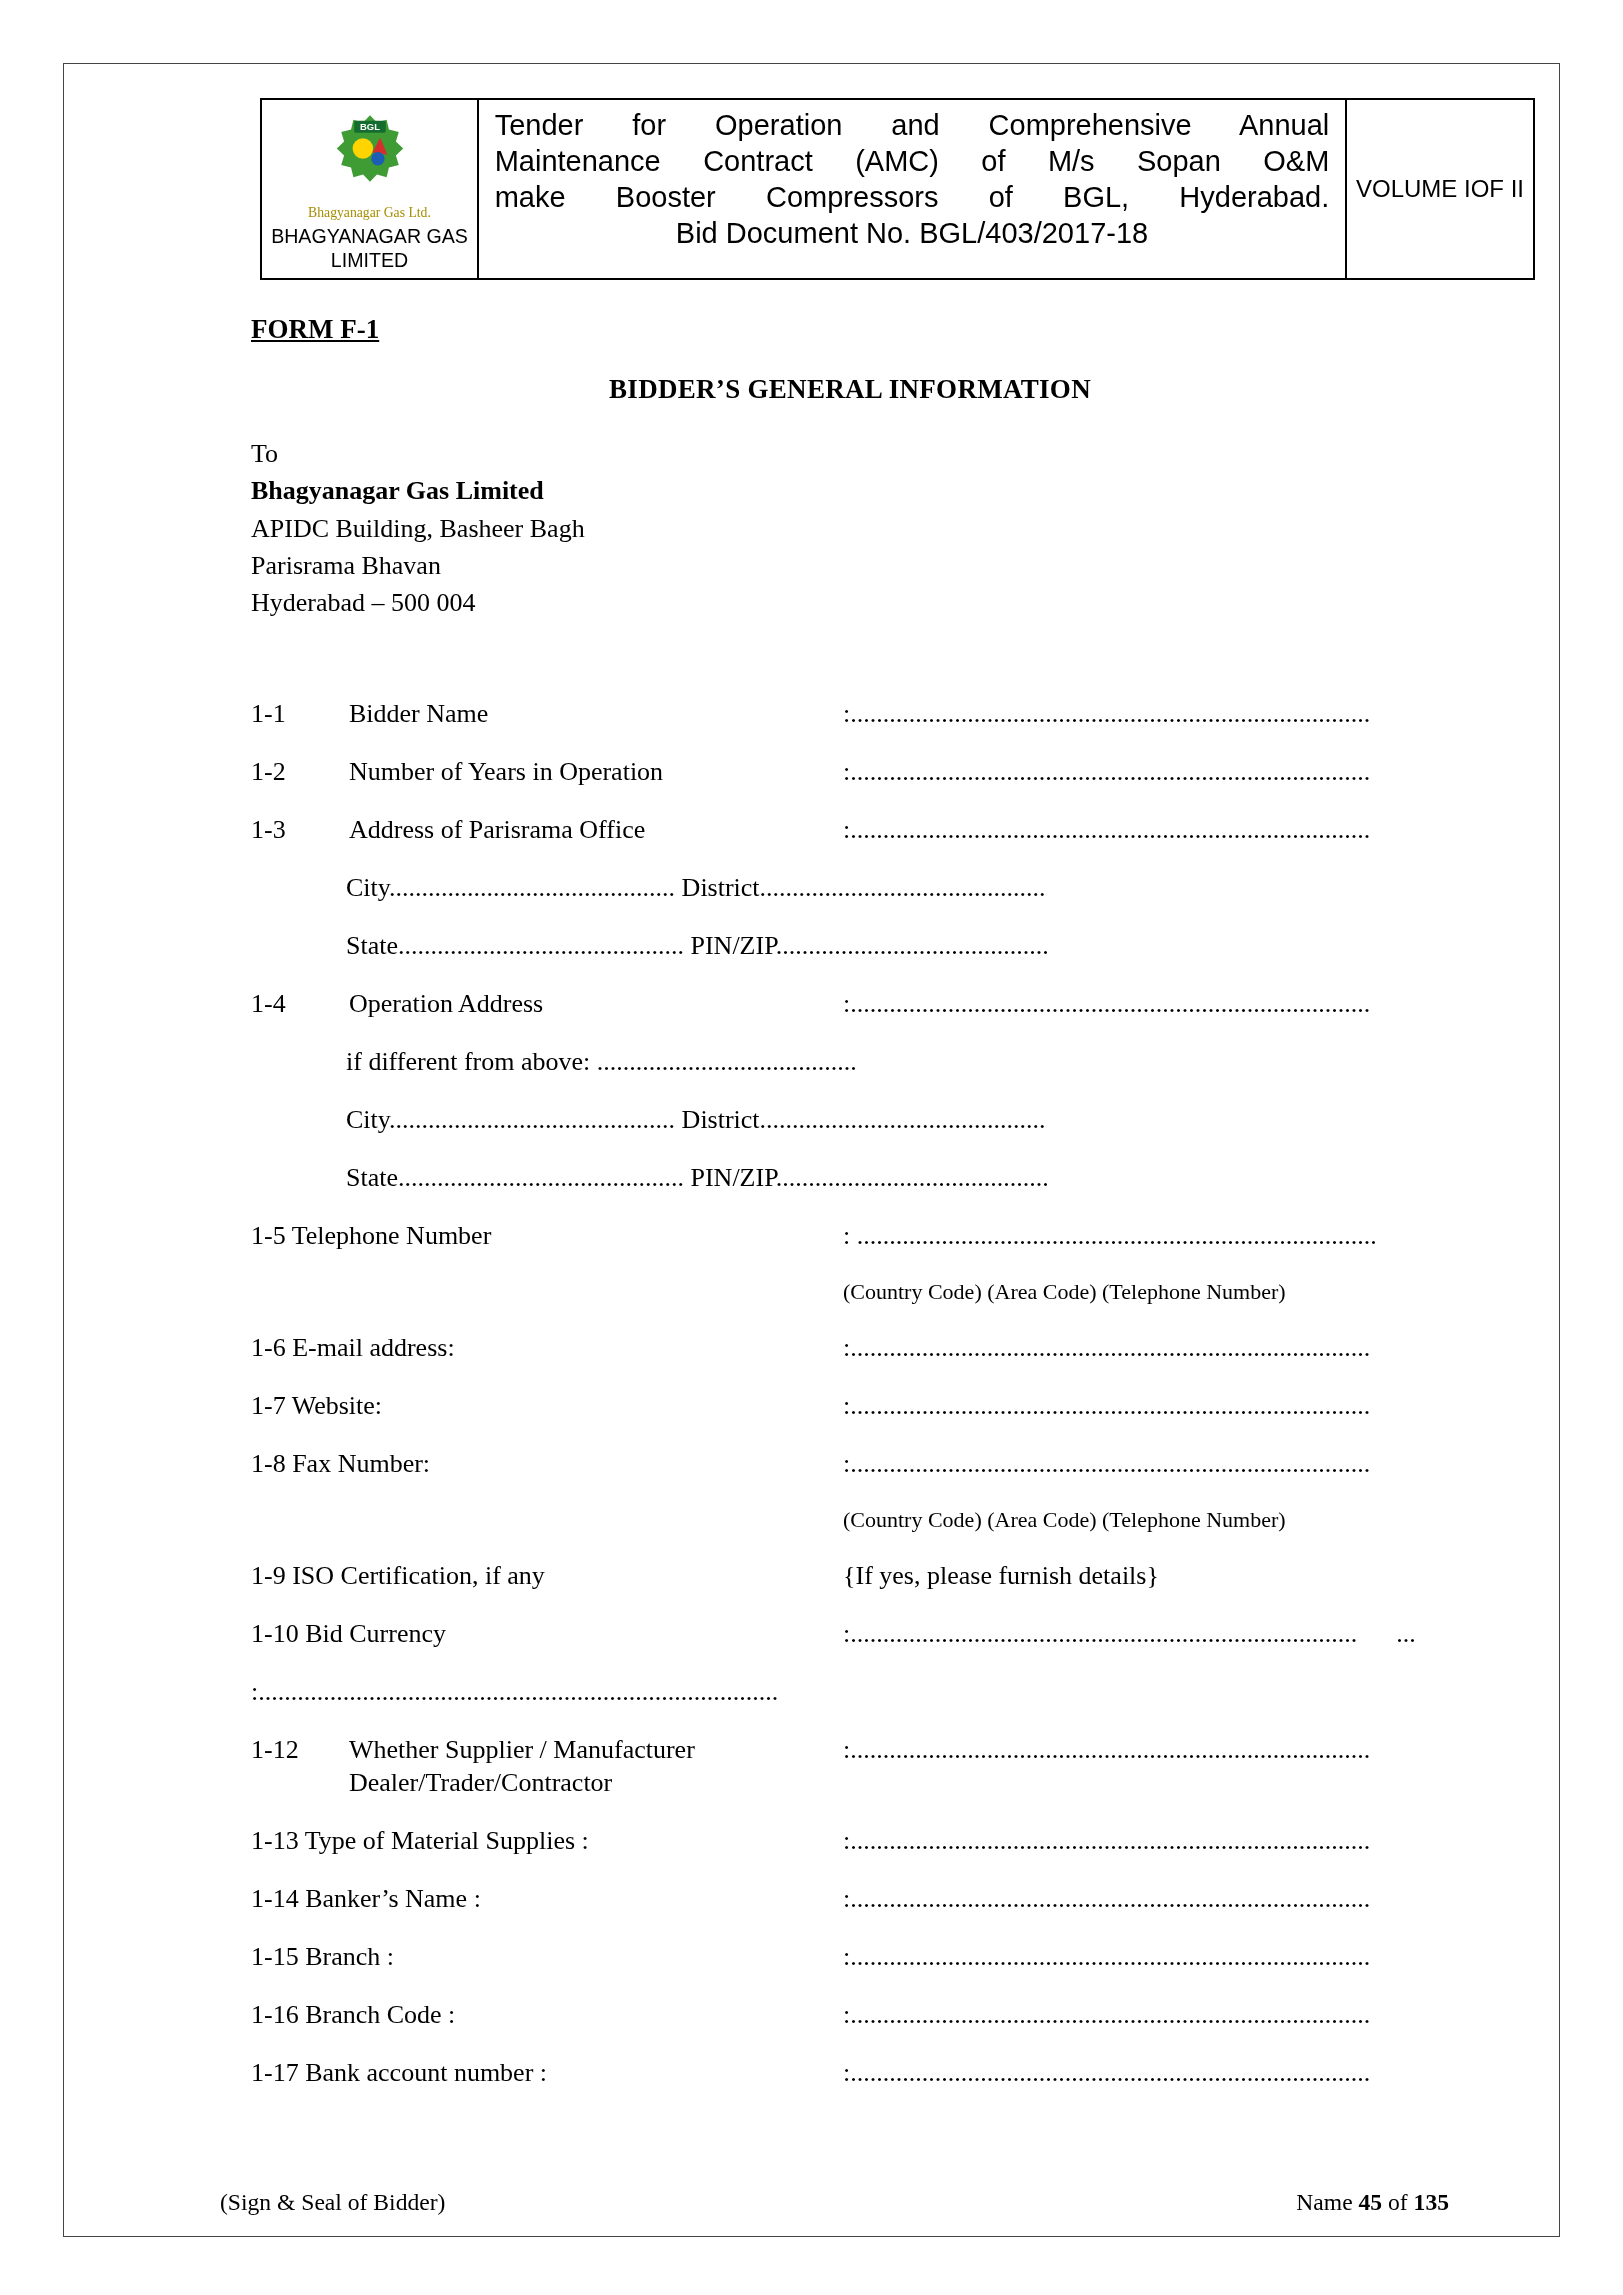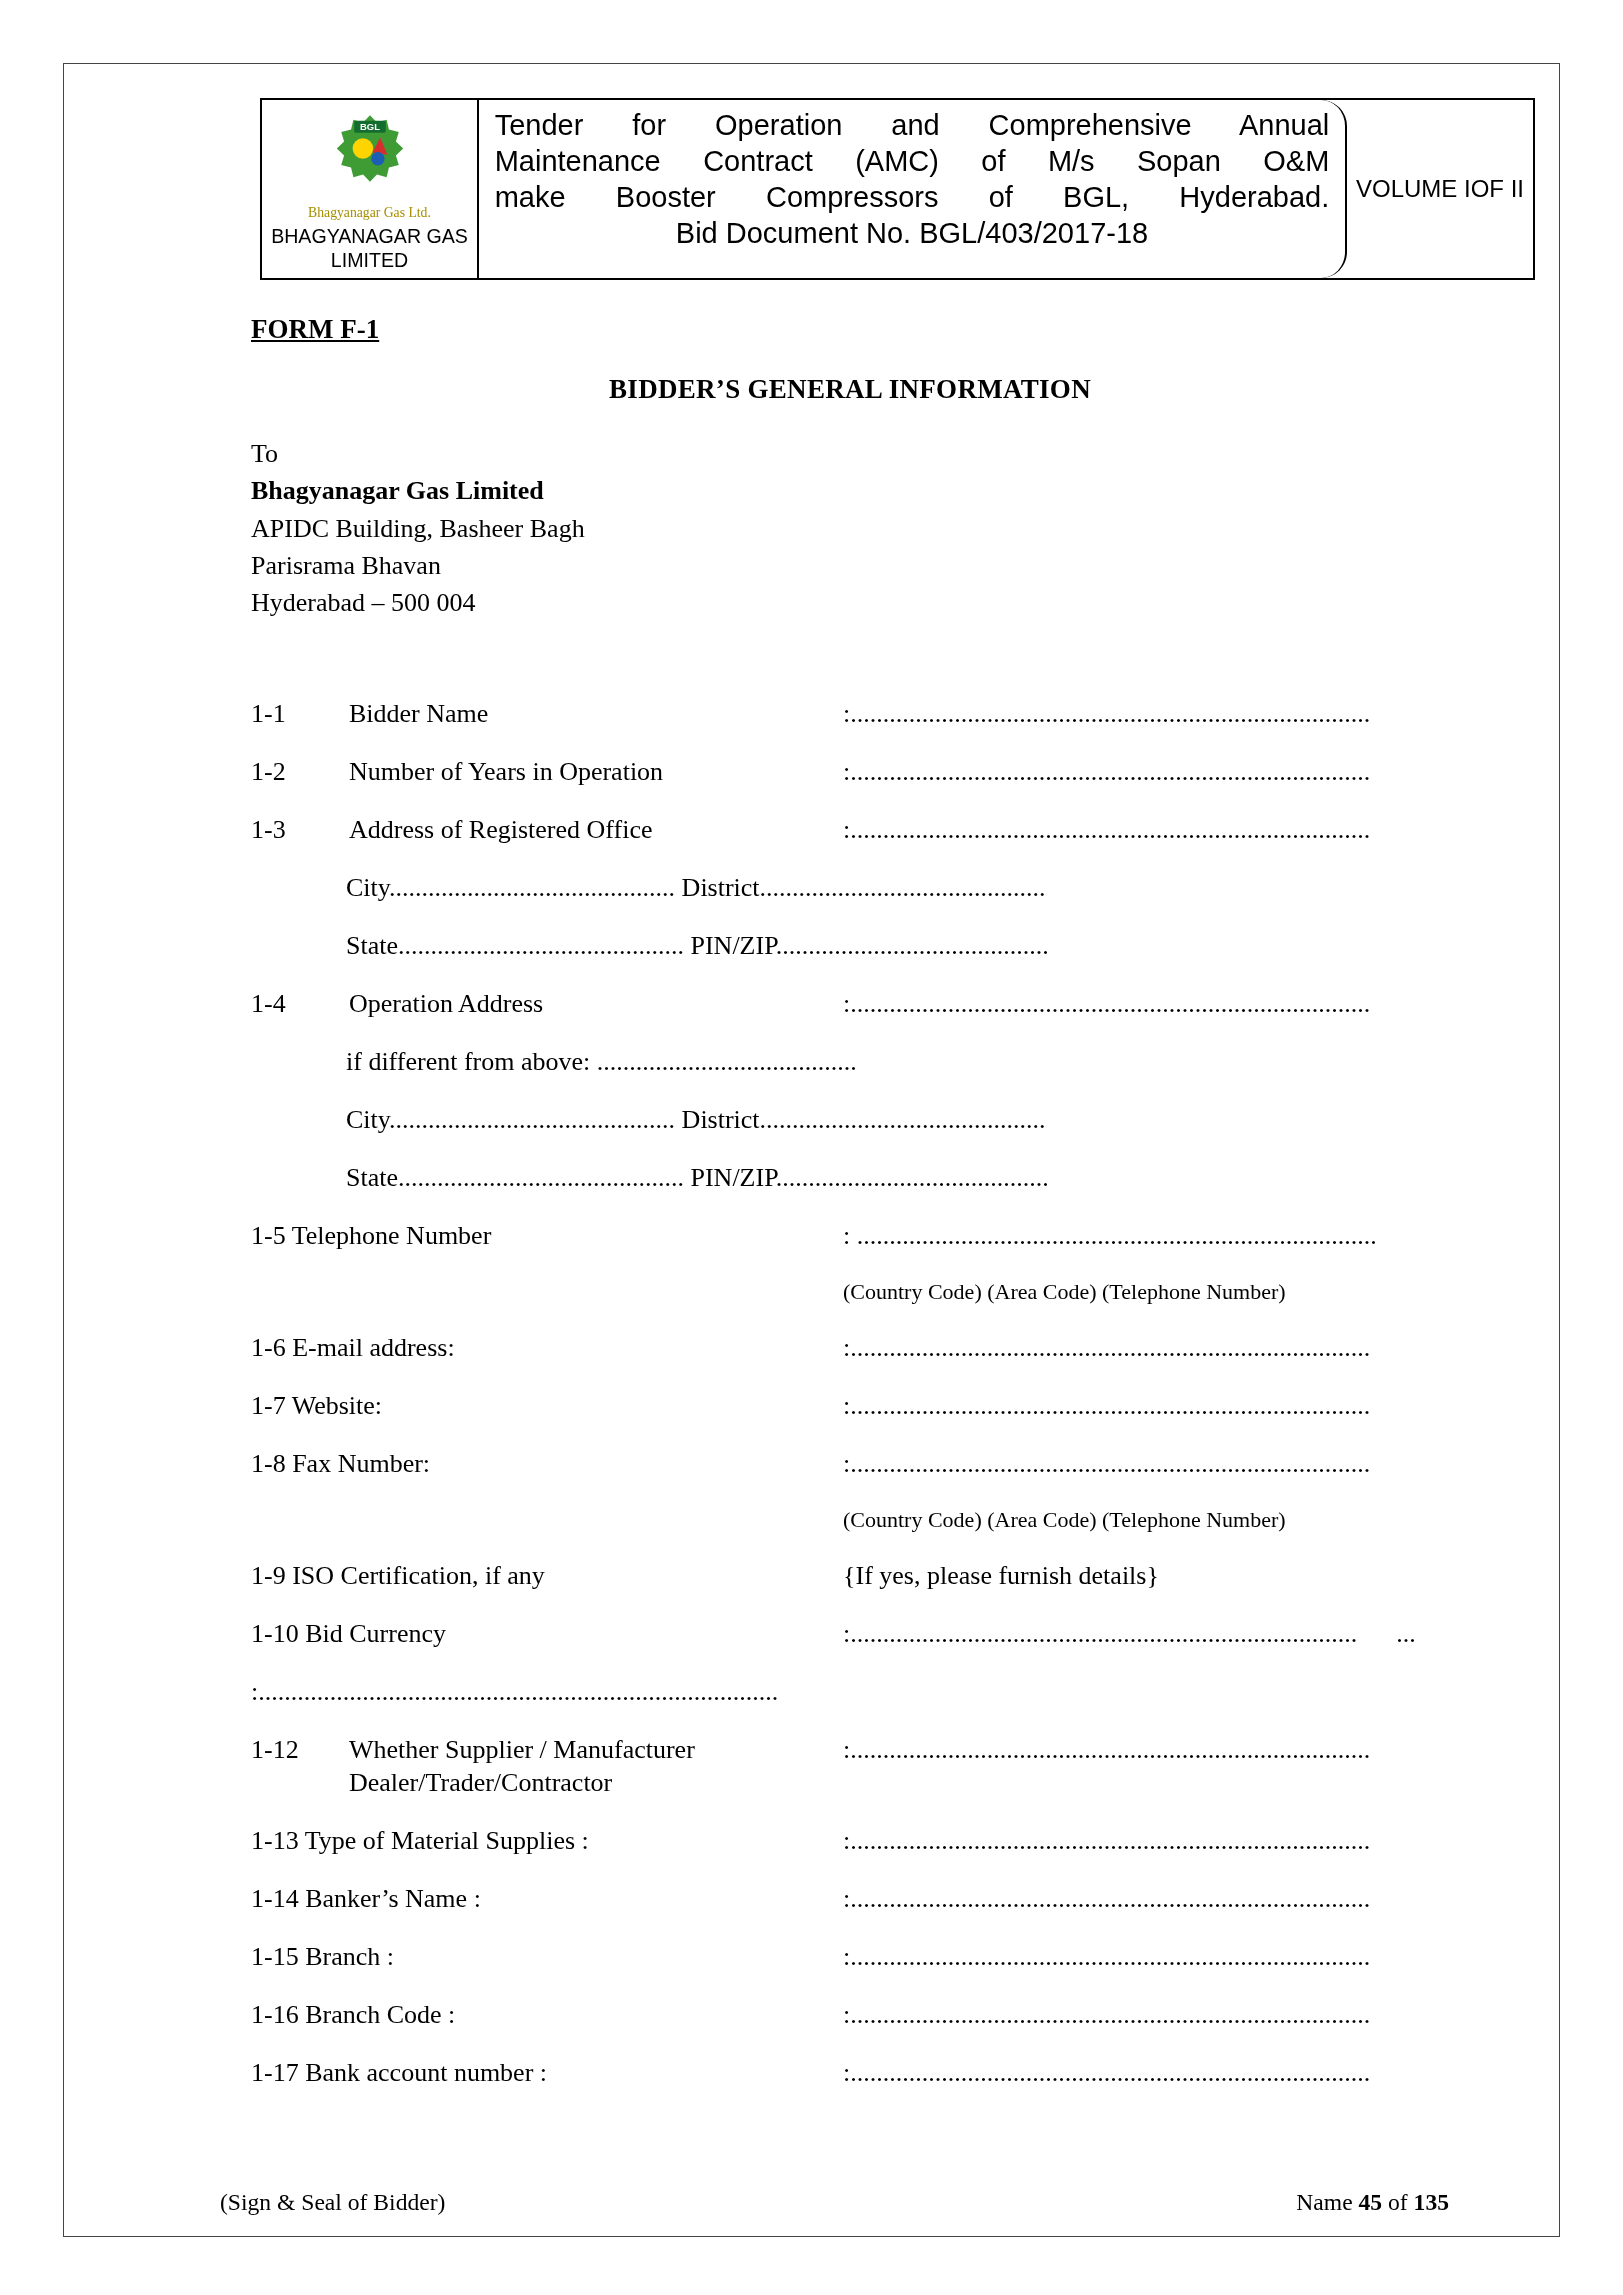--- a/index.html
+++ b/index.html
@@ -24,21 +24,21 @@
   }
   .logo-svg { width:86px; height:79px; }
   .brand-small { font-size:13.7px; color:#a58e00; line-height:1.1; margin-top:17px; }
   .company-name {
     font-family:"Liberation Sans", sans-serif; font-size:19.6px; line-height:1.18;
     text-align:center; margin-top:5.2px; color:#000;
   }
   .title-cell {
     width:868px; border-right:2px solid #000;
     font-family:"Liberation Sans", sans-serif; font-size:29px; line-height:1.24;
-    padding:7.9px 15.7px 6.5px 15.7px; color:#000;border-radius:26px;
+    padding:7.9px 15.7px 6.5px 15.7px; color:#000;
   }
   .jline { text-align:justify; text-align-last:justify; }
   .biddoc { text-align:center; }
   .volume-cell {
     width:186px; display:flex; flex-direction:row; justify-content:center; align-items:center;
     font-family:"Liberation Sans", sans-serif; font-size:24px; line-height:1.3; text-align:center;
   }
   
   .content { padding:0 110px 0 139px; }
   .form-no { text-align:left; font-size:27px; font-weight:bold; margin-top:34px; }
@@ -120,21 +120,21 @@
       </div>
 
       <div class="row">
         <div class="num">1-2</div>
         <div class="lbl">Number of Years in Operation</div>
         <div class="val">:................................................................................</div>
       </div>
 
       <div class="row">
         <div class="num">1-3</div>
-        <div class="lbl">Address of Registered Office</div>
+        <div class="lbl">Address of Parisrama Office</div>
         <div class="val">:................................................................................</div>
       </div>
       <div class="subline">City............................................ District............................................</div>
       <div class="subline">State............................................ PIN/ZIP..........................................</div>
 
       <div class="row">
         <div class="num">1-4</div>
         <div class="lbl">Operation Address</div>
         <div class="val">:................................................................................</div>
       </div>

